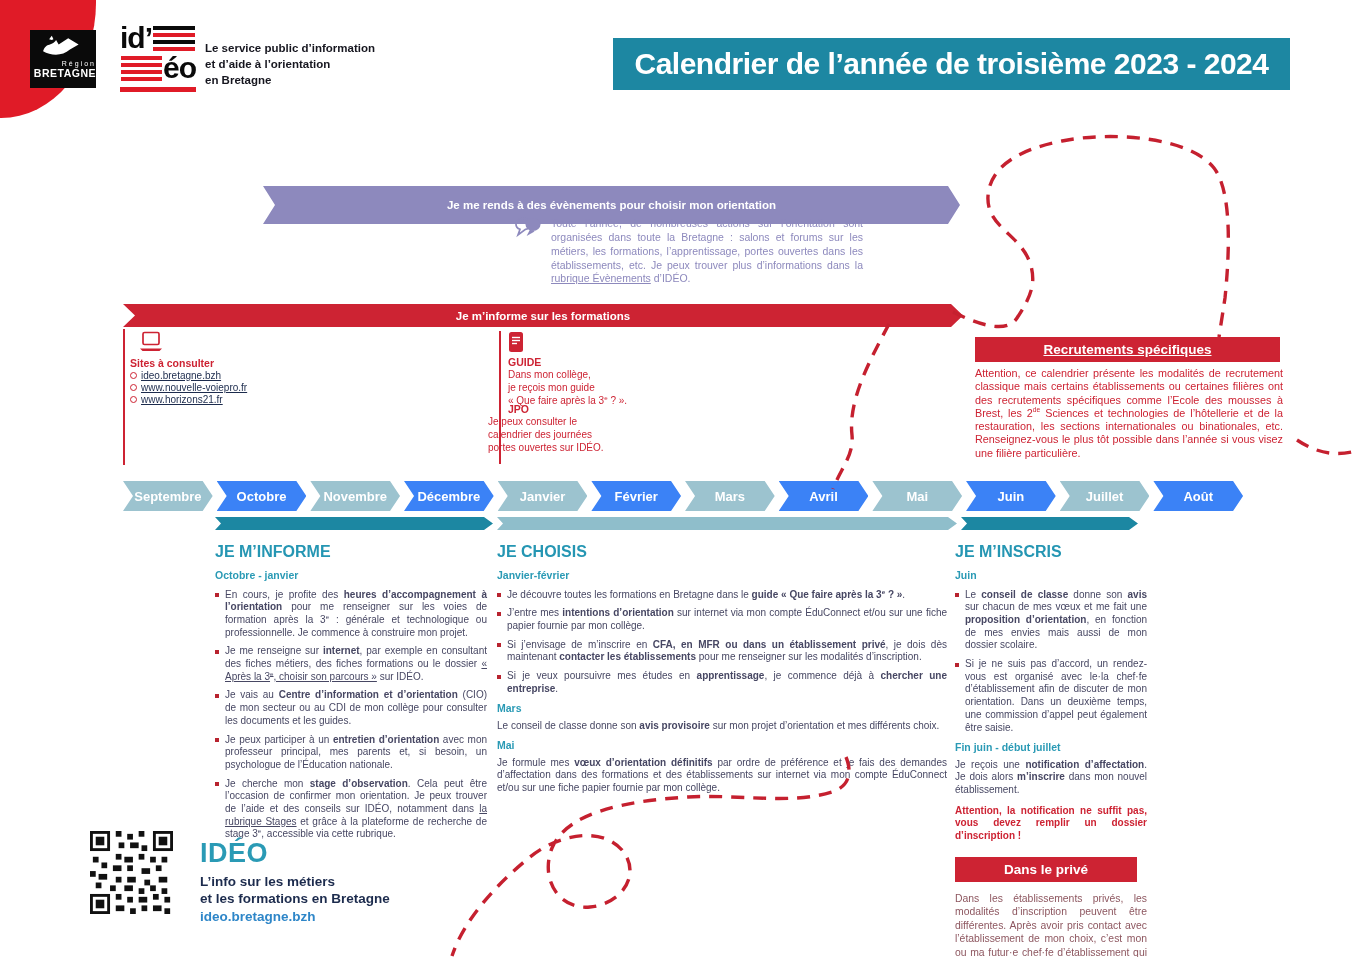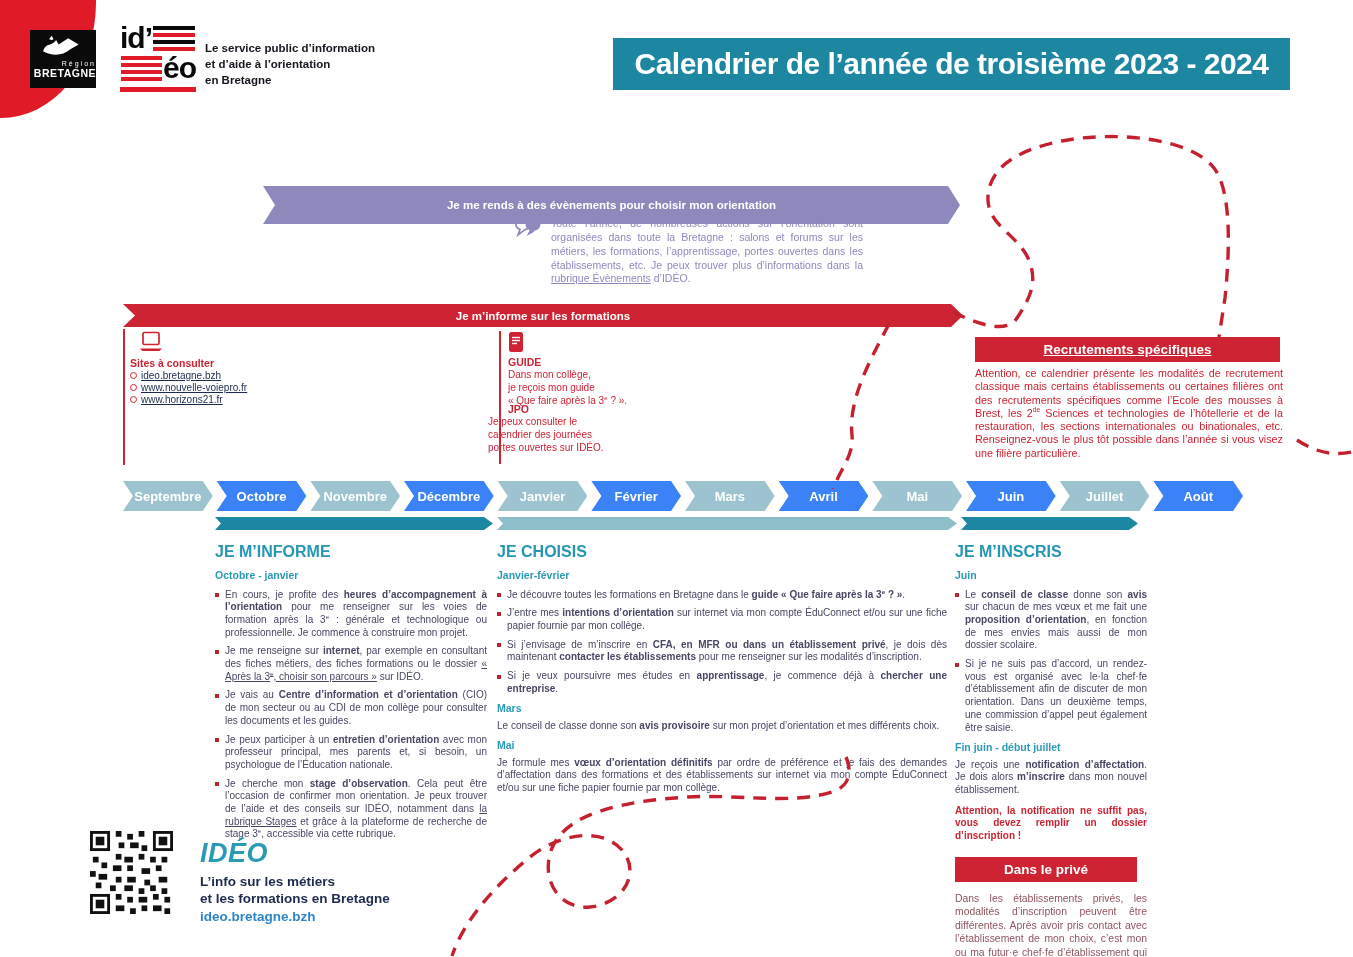--- a/index.html
+++ b/index.html
@@ -67,21 +67,21 @@
   .col ul{margin:6px 0 0;padding:0;list-style:none;}
   .col li{position:relative;padding-left:10px;margin-bottom:6px;text-align:justify;}
   .col li::before{content:"";position:absolute;left:0;top:4.5px;width:4px;height:4px;background:#b8232f;}
   .col p{margin:2px 0 6px;text-align:justify;}
   .warning{color:#cd2333;font-weight:700;margin-top:8px !important;}
   .prive-box{margin-top:14px;width:182px;height:25px;background:#cd2333;color:#fff;font-weight:700;font-size:13.5px;
         display:flex;align-items:center;justify-content:center;}
   .prive-text{margin-top:10px !important;color:#8d565f;font-size:10.4px;line-height:1.3;}
   
   .qr{position:absolute;left:90px;top:831px;width:83px;height:83px;}
-  .brand{position:absolute;left:200px;top:838px;font-size:27px;color:#2a9ab5;font-weight:600;letter-spacing:.5px;font-style:italic;}
+  .brand{position:absolute;left:200px;top:838px;font-size:27px;color:#2a9ab5;font-weight:600;letter-spacing:.5px;}
   .brand-lines{position:absolute;left:200px;top:874px;font-size:13.5px;font-weight:700;color:#1c2b4d;line-height:1.25;}
   .brand-url{position:absolute;left:200px;top:909px;font-size:13.5px;font-weight:700;color:#2e86c8;}
   
   .rt-b{font-weight:700;} .rt-u{text-decoration:underline;}
   .rt-sup{vertical-align:super;font-size:.62em;line-height:0;}
   
   .deco{position:absolute;left:0;top:0;pointer-events:none;}
 </style>
 </head>
 <body>

